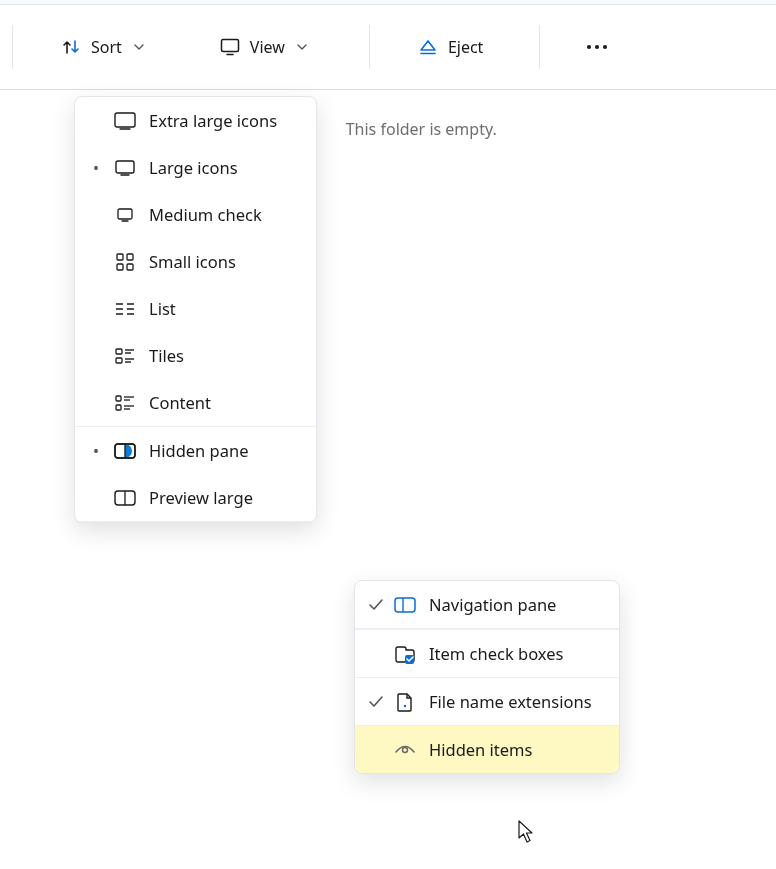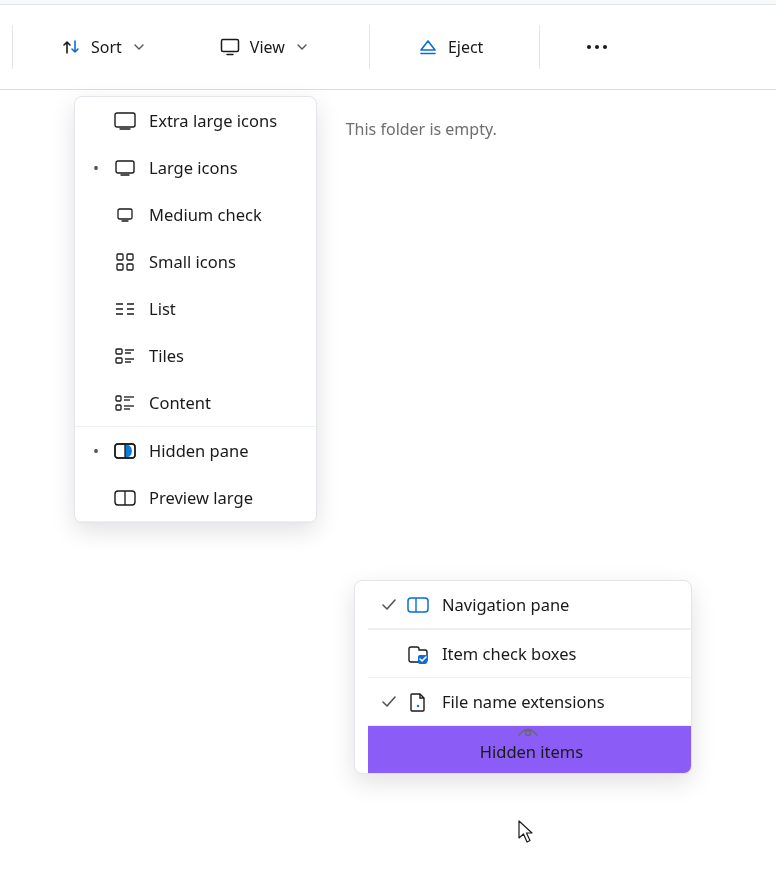--- a/index.html
+++ b/index.html
@@ -68,34 +68,32 @@
     overflow: hidden;
   }
   .menu1 {
     top: 96px;
     left: 74px;
     width: 243px;
   }
   .menu2 {
     top: 580px;
     left: 354px;
-    width: 338px;
-    padding-left: 13px;
+    width: 266px;
   }
   .mitem {
     display: flex;
     align-items: center;
     height: 47px;
     padding: 0 12px 0 8px;
     font-size: 16.5px;
     color: #1a1a1a;
   }
   .mitem.hover {
-    background: #8b5cf6;
-    flex-direction: column;
+    background: #fef9c3;
   }
   .mitem .mark {
     width: 26px;
     display: flex;
     justify-content: center;
     color: #555;
     font-size: 16px;
   }
   .mitem .micon {
     width: 32px;

